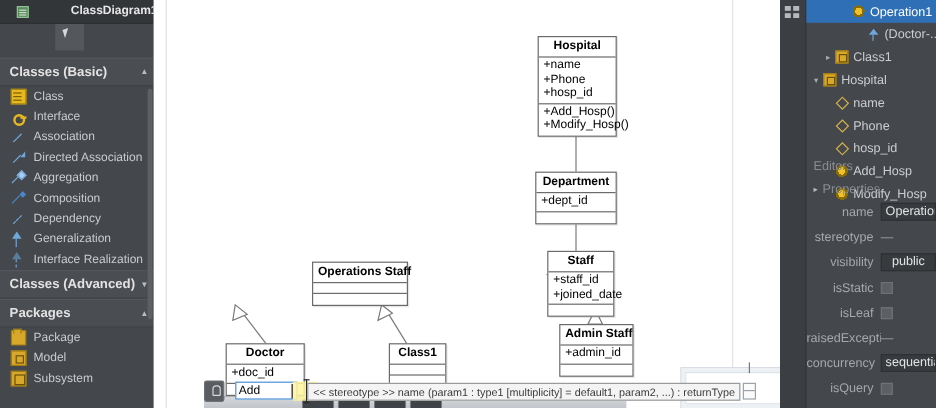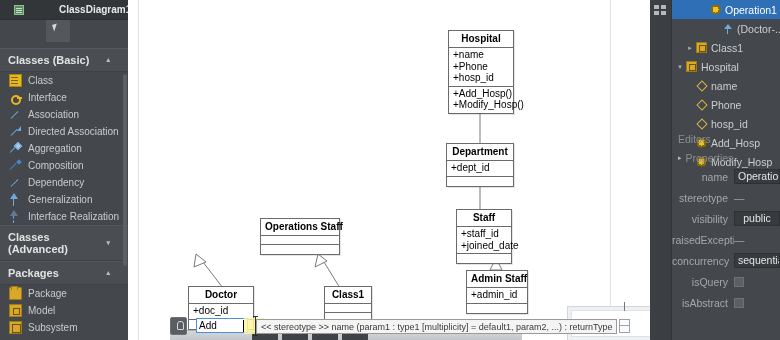--- a/index.html
+++ b/index.html
@@ -55,21 +55,21 @@
     border-bottom: 7px solid transparent;
     transform: rotate(-18deg);
   }
   #cursor-tool .arrow:after {
     content:""; position:absolute; left:1px; top:1px;
     border-left: 3px solid #54575b; border-bottom: 5px solid transparent;
   }
 
   .group-header {
     display: flex; align-items: center; justify-content: space-between;
-    padding: 5px 18px 5px 8px;
+    padding: 5px 6px 5px 8px;
     color: #e3e3e3; font-size: 11px; font-weight: bold;
     background: #4a4d51;
     border-top: 1px solid #53565a;
     border-bottom: 1px solid #3e4145;
     cursor: default;
   }
   .caret { font-size: 7px; color: #b9bcbf; }
 
   .tool-item {
     display: flex; align-items: center;
@@ -549,20 +549,28 @@
       </div>
       <div class="prop-row">
         <span class="prop-label">stereotype</span>
         <span class="prop-val prop-dash">—</span>
       </div>
       <div class="prop-row">
         <span class="prop-label">visibility</span>
         <span class="prop-field wide" style="text-align:center">public</span>
       </div>
       <div class="prop-row">
+        <span class="prop-label">isStatic</span>
+        <span class="prop-check"></span>
+      </div>
+      <div class="prop-row">
+        <span class="prop-label">isLeaf</span>
+        <span class="prop-check"></span>
+      </div>
+      <div class="prop-row">
         <span class="prop-label">raisedExceptions</span>
         <span class="prop-val prop-dash">—</span>
       </div>
       <div class="prop-row">
         <span class="prop-label">concurrency</span>
         <span class="prop-field">sequential</span>
       </div>
       <div class="prop-row">
         <span class="prop-label">isQuery</span>
         <span class="prop-check"></span>

